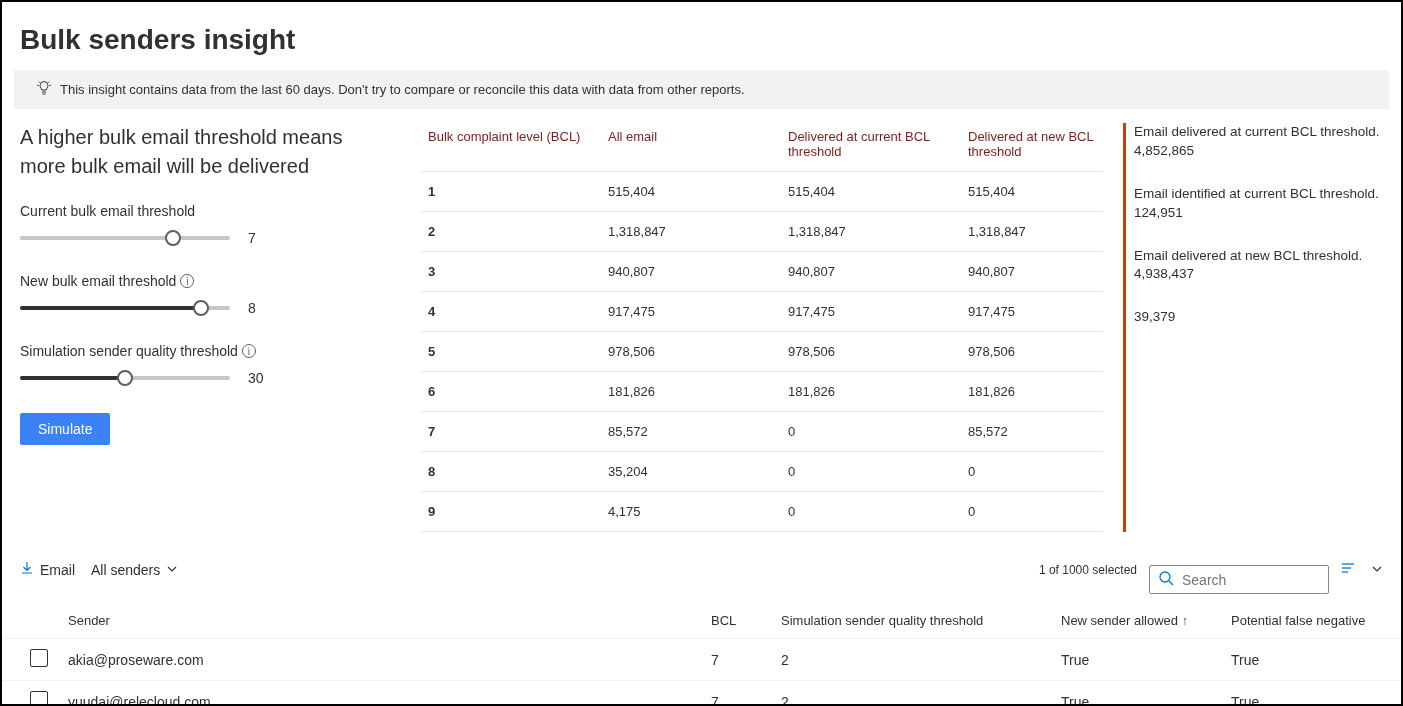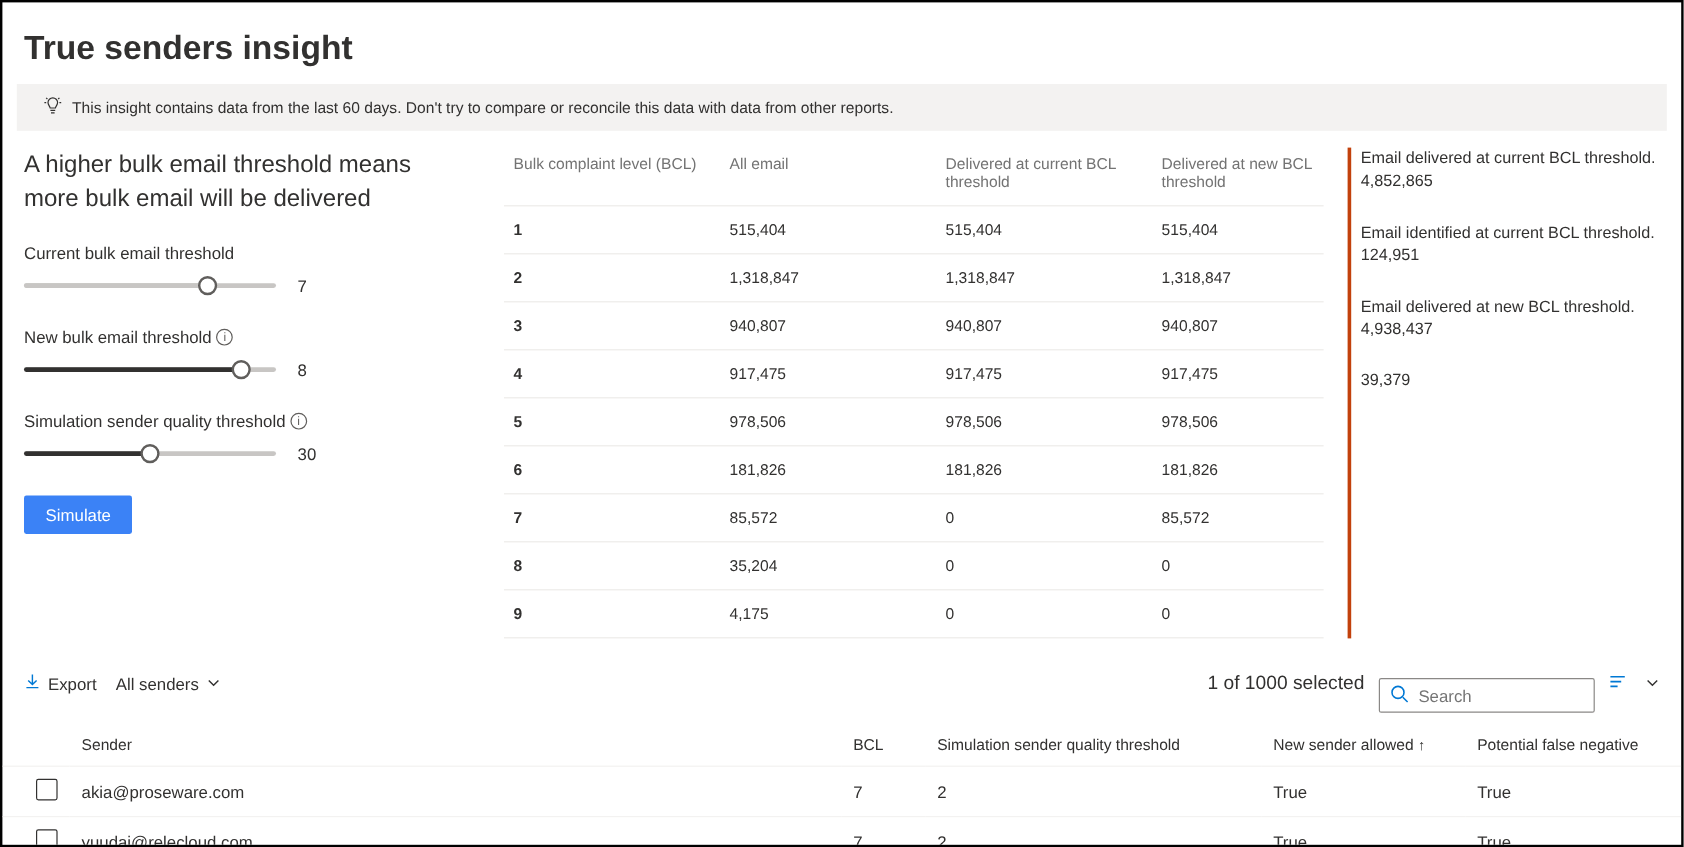--- a/index.html
+++ b/index.html
@@ -96,21 +96,21 @@
   }
   .center-pane {
     flex: 1;
     padding: 0 20px;
   }
   .bcl-table { width: 100%; border-collapse: collapse; }
   .bcl-table th {
     text-align: left;
     font-weight: 400;
     font-size: 13px;
-    color: #737373;
+    color: #7f1d1d;
     padding: 6px 8px 12px 8px;
     border-bottom: 1px solid #edebe9;
     vertical-align: top;
   }
   .bcl-table td {
     padding: 12px 8px;
     font-size: 13px;
     border-bottom: 1px solid #edebe9;
   }
   .bcl-table td:first-child { font-weight: 600; }
@@ -133,21 +133,21 @@
   .toolbar-left { display: flex; align-items: center; gap: 16px; }
   .toolbar-btn {
     display: flex;
     align-items: center;
     gap: 6px;
     cursor: pointer;
     color: #323130;
     font-size: 14px;
   }
   .toolbar-right { display: flex; align-items: center; gap: 12px; }
-  .selected-text { font-size: 16px; }
+  .selected-text { font-size: 12px; }
   .search-box {
     display: flex;
     align-items: center;
     border: 1px solid #8a8886;
     border-radius: 2px;
     padding: 4px 8px;
     width: 180px;
     gap: 8px;
     margin-top: 20px;
   }
@@ -193,21 +193,21 @@
     border-radius: 50%;
     font-size: 10px;
     color: #605e5c;
   }
   .sort-arrow { font-size: 12px; color: #323130; }
   svg { flex-shrink: 0; }
 </style>
 </head>
 <body>
 
-<h1 class="page-title">True senders insight</h1>
+<h1 class="page-title">Bulk senders insight</h1>
 
 <div class="info-bar">
   <span>
     <svg width="16" height="16" viewBox="0 0 16 16" fill="none" stroke="#323130" stroke-width="1">
       <path d="M8 1.5 A4 4 0 0 1 12 5.5 C12 7.5 10.5 8.5 10.2 10 L5.8 10 C5.5 8.5 4 7.5 4 5.5 A4 4 0 0 1 8 1.5 Z"></path>
       <line x1="6" y1="12" x2="10" y2="12"></line>
         <line x1="6.5" y1="14" x2="9.5" y2="14"></line>
       <line x1="1" y1="5.5" x2="2.5" y2="5.5"></line>
         <line x1="13.5" y1="5.5" x2="15" y2="5.5"></line>
       <line x1="2.5" y1="1.5" x2="3.5" y2="2.5"></line>
@@ -356,21 +356,21 @@
 </div>
 
 <div class="toolbar">
   <div class="toolbar-left">
     <div class="toolbar-btn">
       <span>
         <svg width="14" height="14" viewBox="0 0 14 14" fill="none" stroke="#0078d4" stroke-width="1.2">
           <path d="M7 1 L7 9 M3.5 6 L7 9.5 L10.5 6 M2 12 L12 12"></path>
         </svg>
       </span>
-      <span>Export</span>
+      <span>Email</span>
     </div>
     <div class="toolbar-btn">
       <span>All senders</span>
       <span>
         <svg width="12" height="12" viewBox="0 0 12 12" fill="none" stroke="#323130" stroke-width="1.2">
             <path d="M2 4 L6 8 L10 4"></path>
           </svg>
       </span>
     </div>
   </div>

